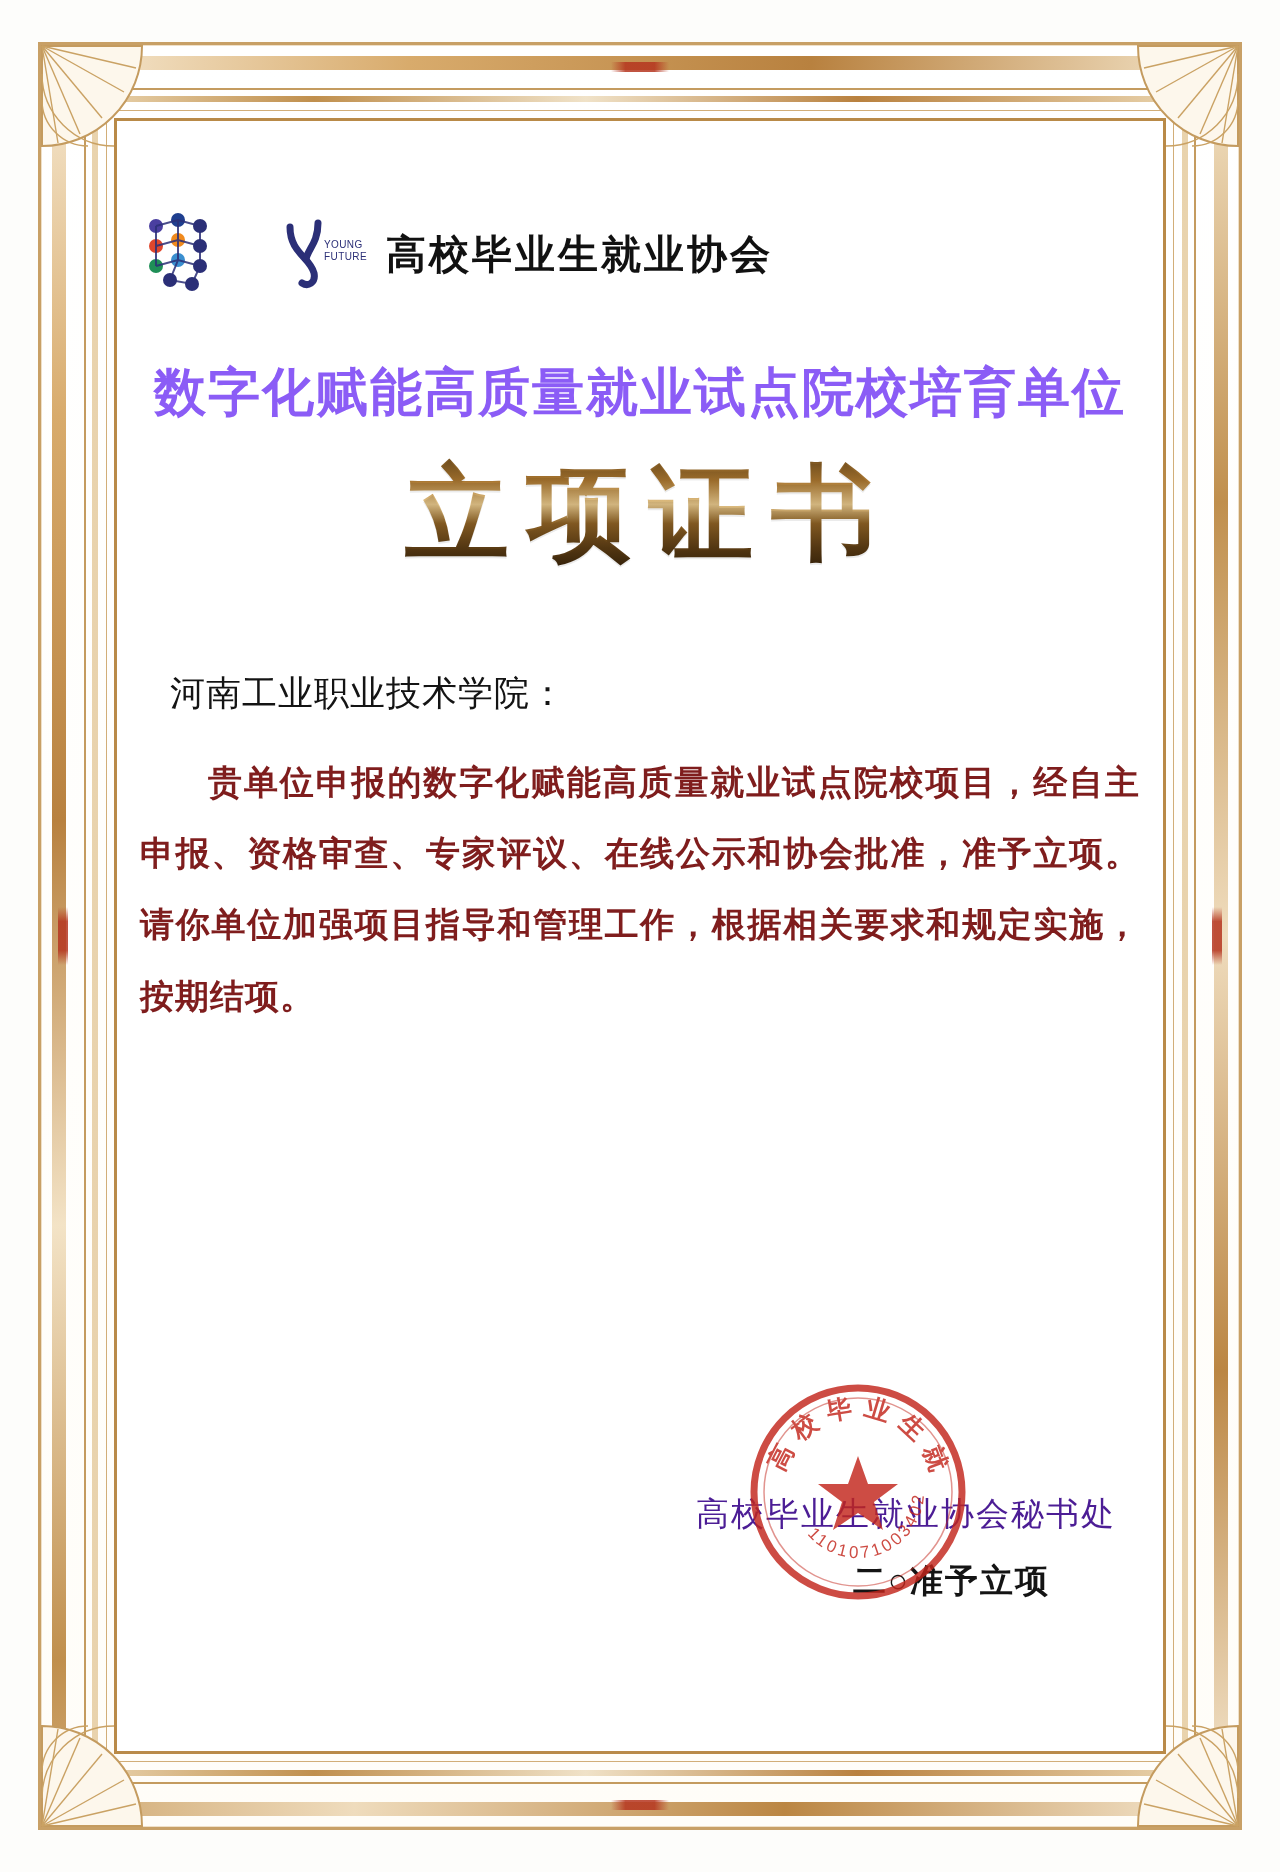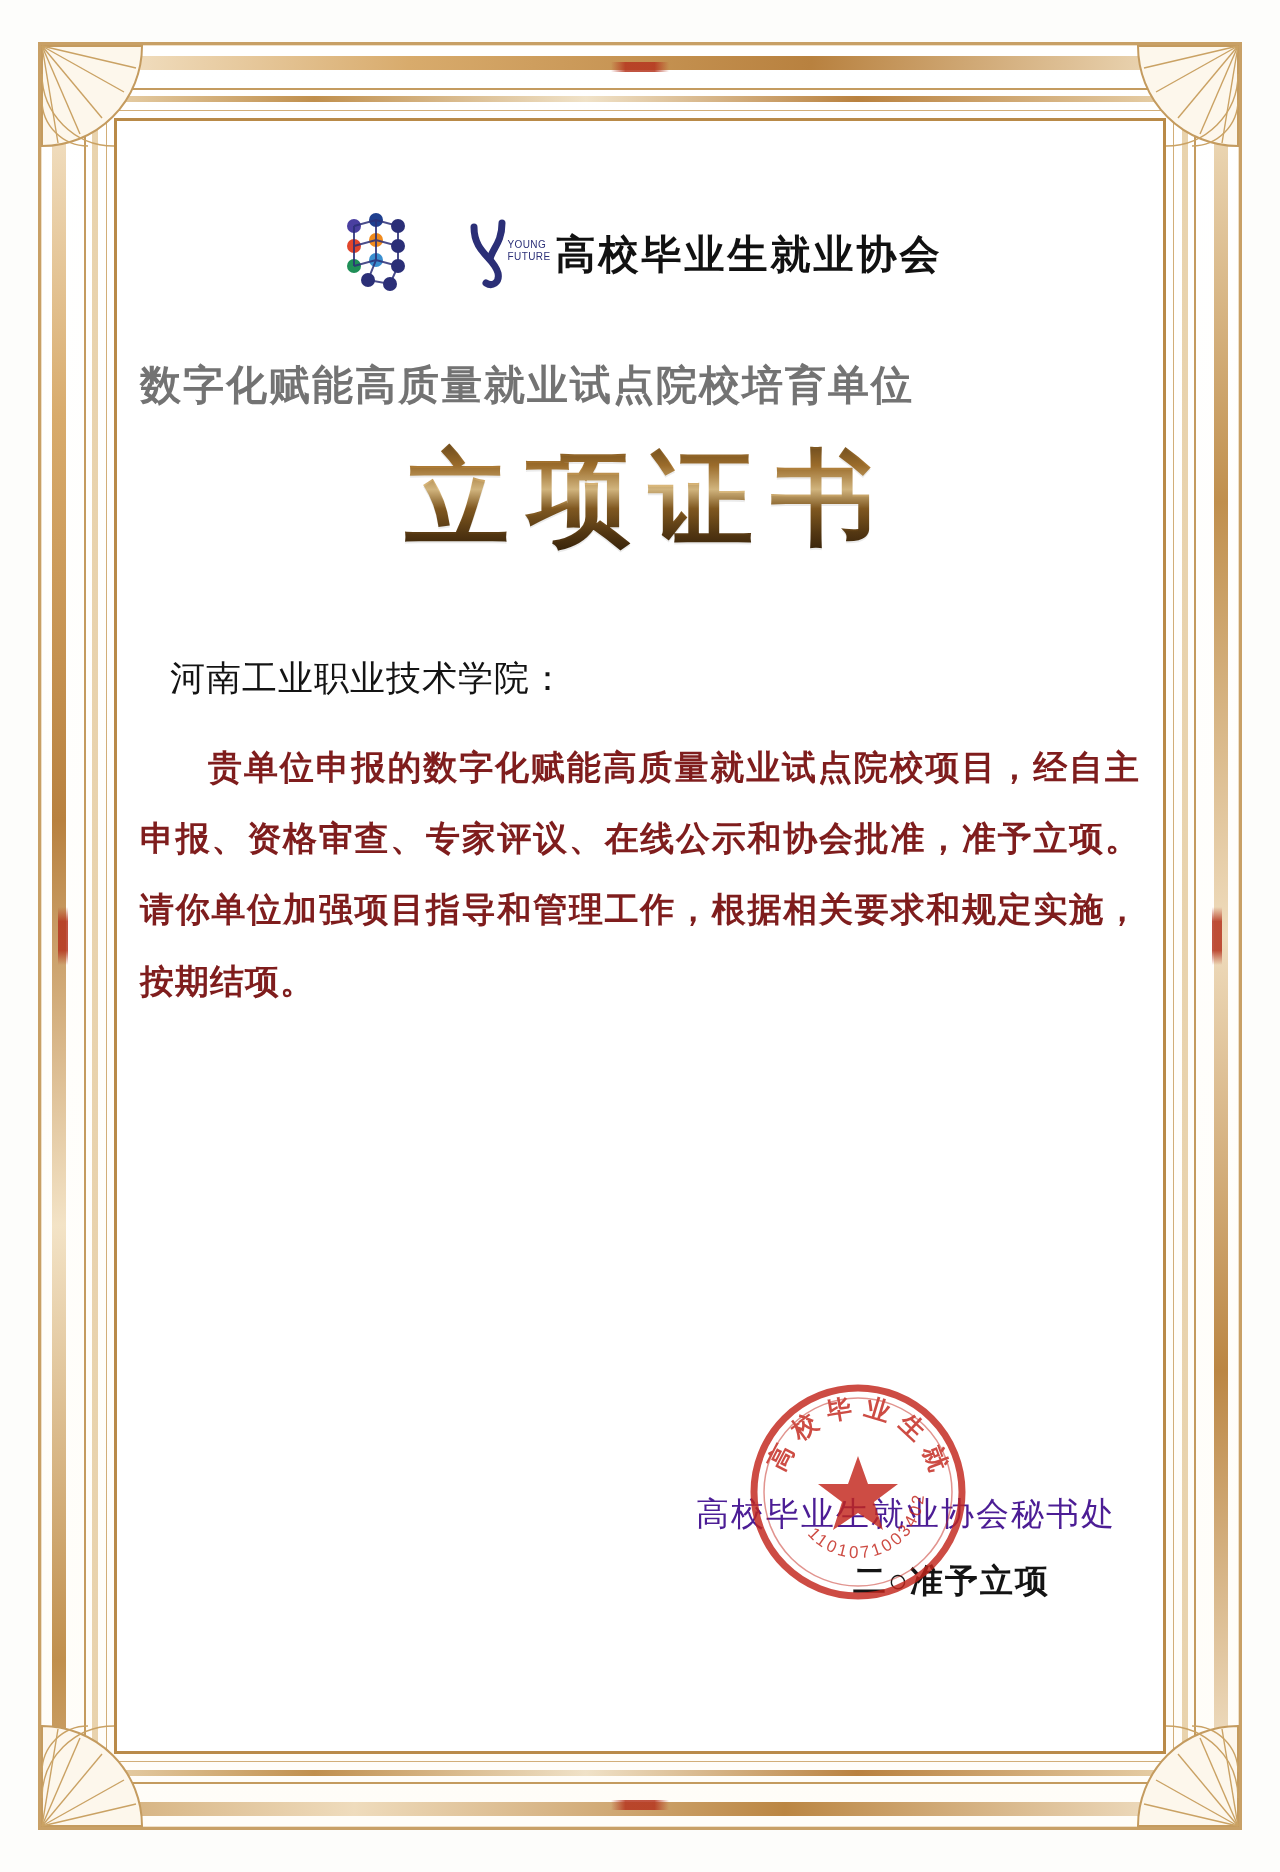--- a/index.html
+++ b/index.html
@@ -99,23 +99,22 @@
     left: 140px;
     top: 150px;
     right: 140px;
     bottom: 150px;
   }
 
   
   .logo-row {
     display: flex;
     align-items: center;
-    justify-content: center;
     margin-top: 58px;
-    gap: 14px;
+    gap: 28px;
   }
   .logo-mark { width: 116px; height: 92px; flex: 0 0 auto; }
   .logo-y { width: 74px; height: 74px; flex: 0 0 auto; position: relative; }
   .logo-y-text {
     position: absolute;
     left: 40px; top: 22px;
     font-family: "Liberation Sans", sans-serif;
     font-size: 10px;
     line-height: 12px;
     color: #2b2f77;
@@ -126,25 +125,26 @@
     font-family: "Liberation Serif", "DejaVu Serif", serif;
     font-weight: bold;
     font-size: 40px;
     letter-spacing: 3px;
     color: #111111;
     white-space: nowrap;
   }
 
   
   .subtitle {
+    text-align: center;
     margin-top: 58px;
     font-weight: bold;
-    font-size: 41px;
+    font-size: 52px;
     letter-spacing: 2px;
-    color: #737373;
+    color: #8b5cf6;
     white-space: nowrap;
   }
   .main-title {
     text-align: center;
     margin-top: 26px;
     font-weight: bold;
     font-size: 104px;
     letter-spacing: 18px;
     text-indent: 18px;
     line-height: 1.15;

